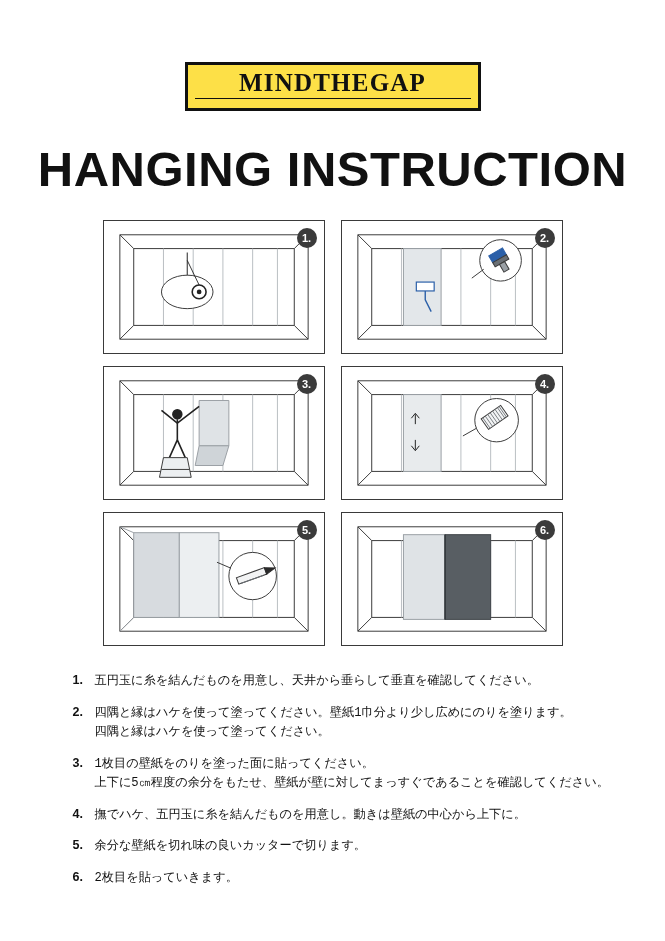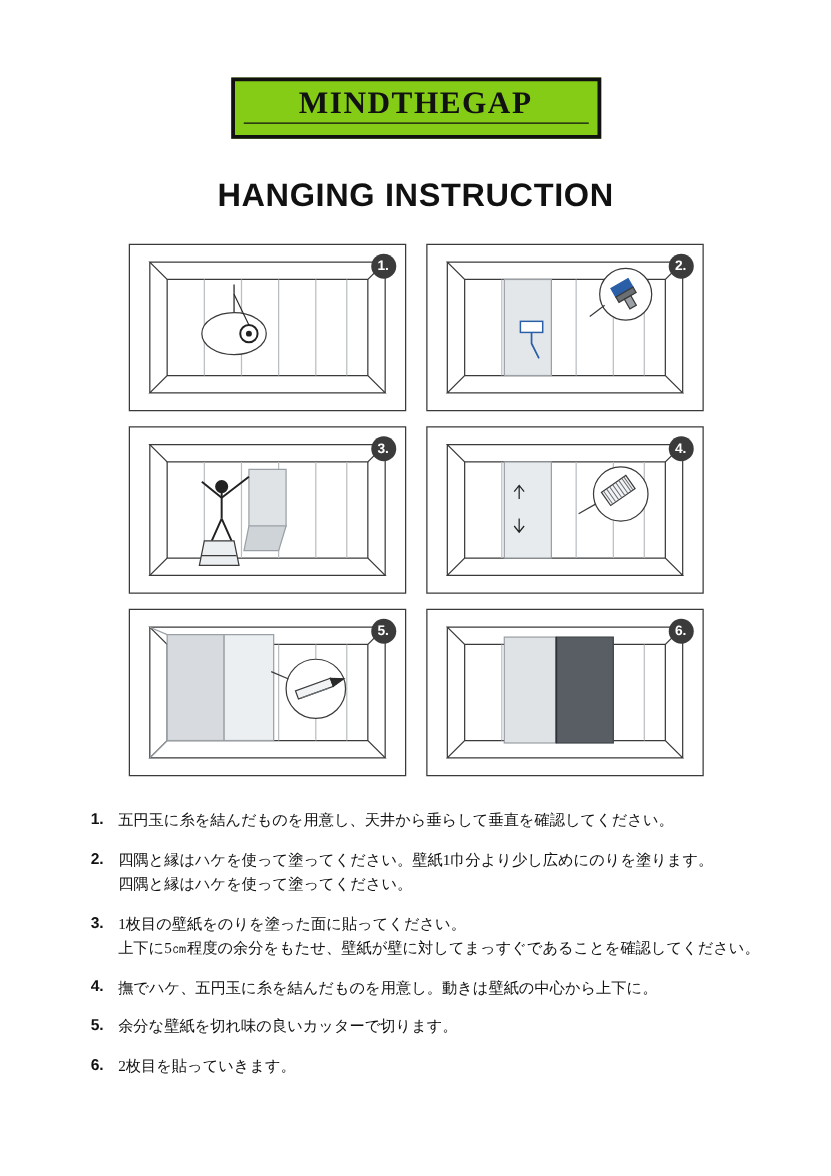--- a/index.html
+++ b/index.html
@@ -26,21 +26,21 @@
   
   .logo-wrap {
     width: 100%;
     display: flex;
     justify-content: center;
     margin-top: 62px;
   }
   .logo-box {
     border: 3px solid #111;
     padding: 5px 7px 6px 7px;
-    background: #84cc16;
+    background: #fde047;
     text-align: center;
     width: 296px;
     box-sizing: border-box;
   }
   .logo-main {
     font-family: "Liberation Serif", serif;
     font-weight: bold;
     font-size: 25px;
     letter-spacing: 1.2px;
     line-height: 1;
@@ -59,21 +59,21 @@
     color: #111;
     line-height: 1;
     white-space: nowrap;
   }
 
   
   .title {
     text-align: center;
     font-family: "Liberation Sans", sans-serif;
     font-weight: bold;
-    font-size: 26px;
+    font-size: 49px;
     letter-spacing: 0.5px;
     margin-top: 30px;
     color: #111;
   }
 
   
   .panels {
     margin: 23px auto 0 auto;
     width: 460px;
     display: grid;
@@ -128,21 +128,21 @@
     font-family: "Liberation Sans", sans-serif;
     padding-top: 1px;
   }
   .instr-lines {
     flex: 1;
   }
   .instr-line {
     font-size: 12.2px;
     line-height: 1.55;
     color: #111;
-    font-family: Liberation Serif, serif;
+    font-family: Liberation Mono, monospace;
     white-space: nowrap;
   }
 </style>
 </head>
 <body>
 
 <div class="page">
 
   <div class="logo-wrap">
     <div class="logo-box">

